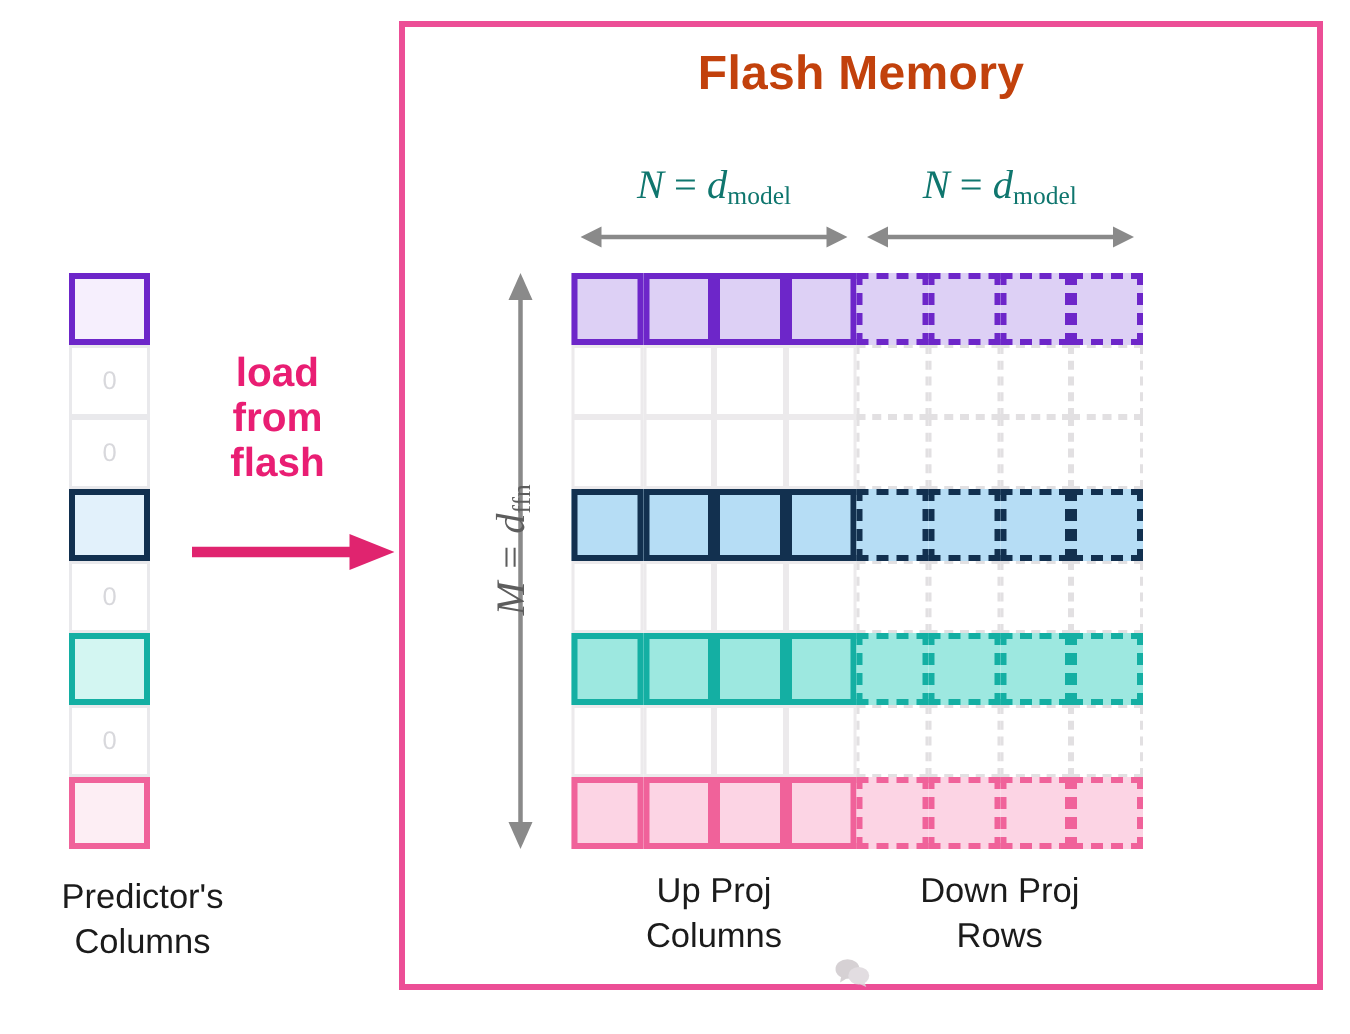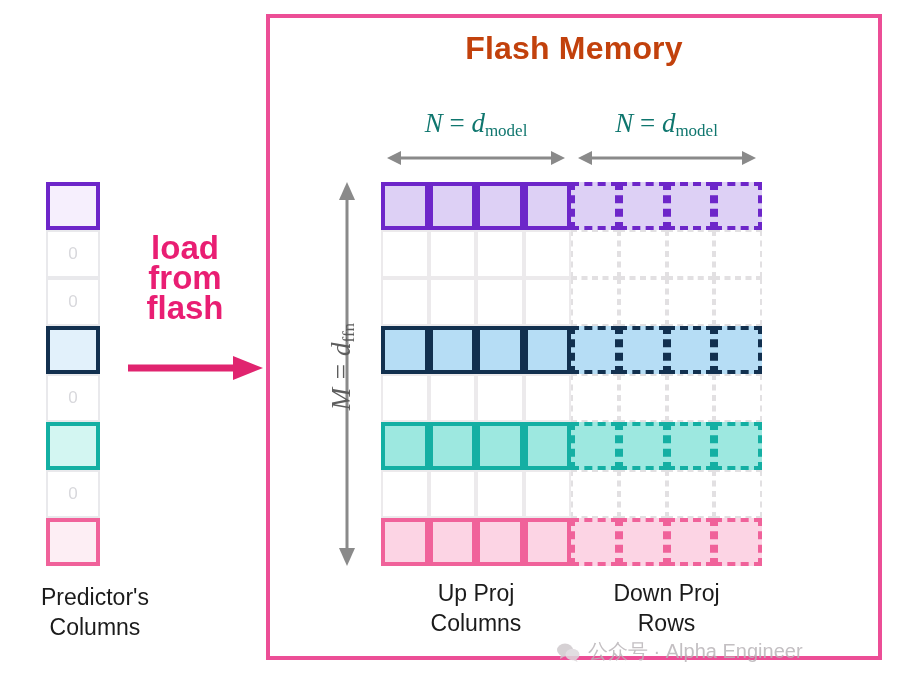--- a/index.html
+++ b/index.html
@@ -29,21 +29,21 @@
   .pcell.c-pink  {background:#fdeef4;border:4px solid #f0629a;}
 
   #predictor-caption{
     position:absolute;left:0px;top:582px;width:190px;text-align:center;
     font-size:23px;line-height:30px;color:#1b1b1b;
   }
 
   
   #load-label{
     position:absolute;left:130px;top:233px;width:110px;text-align:center;
-    font-size:33px;line-height:30px;font-weight:bold;color:#e91e73;
+    font-size:27px;line-height:30px;font-weight:bold;color:#e91e73;
     white-space:pre-line;
   }
   #load-arrow{position:absolute;left:128px;top:355px;width:135px;height:26px;}
 
   
   #flash-frame{
     position:absolute;left:266px;top:14px;width:616px;height:646px;
     box-sizing:border-box;border:4px solid #ec4e96;background:#ffffff;
   }
   #flash-title{
@@ -293,14 +293,13 @@
 <div class="col-caption" id="down-proj-caption">Down Proj
 Rows</div>
 
 <div id="watermark">
   <svg width="24" height="20" viewBox="0 0 24 20">
     <ellipse cx="9" cy="8" rx="8" ry="6.5" fill="#cfcacd"></ellipse>
     <polygon points="5,12 4,17 9,14" fill="#cfcacd"></polygon>
     <ellipse cx="16.5" cy="12.5" rx="7" ry="5.8" fill="#ddd8dc"></ellipse>
     <polygon points="20,16 21.5,20 17,18" fill="#ddd8dc"></polygon>
   </svg>
-  <span class="wm-text">公众号 · Alpha Engineer</span>
 </div>
 
 </body></html>

